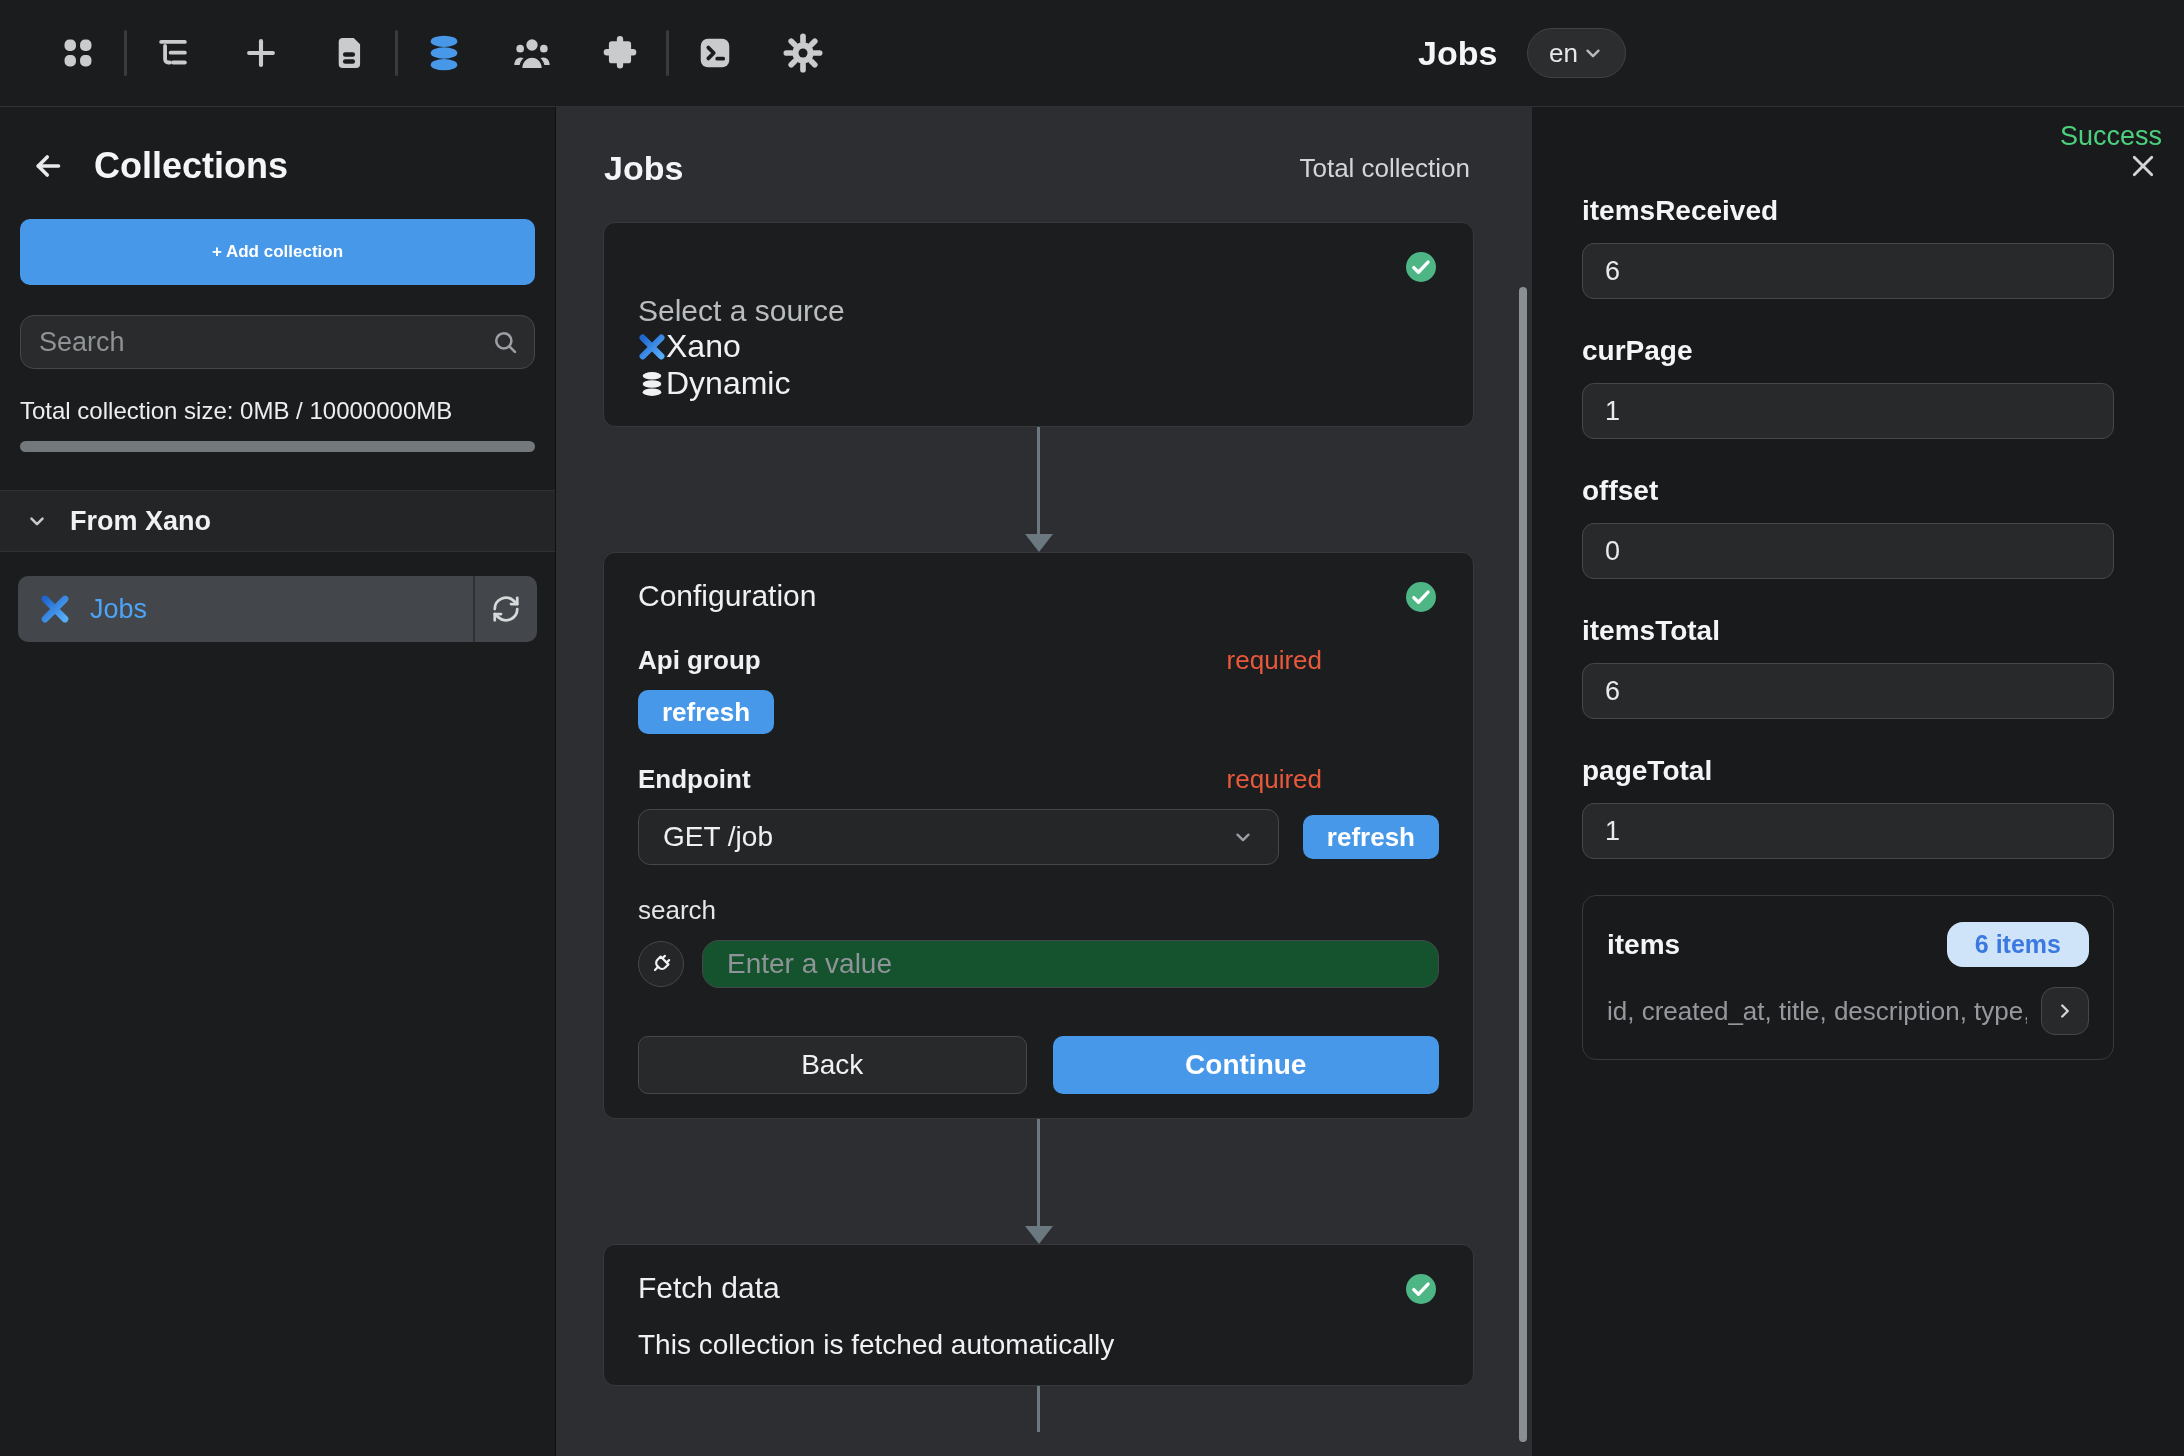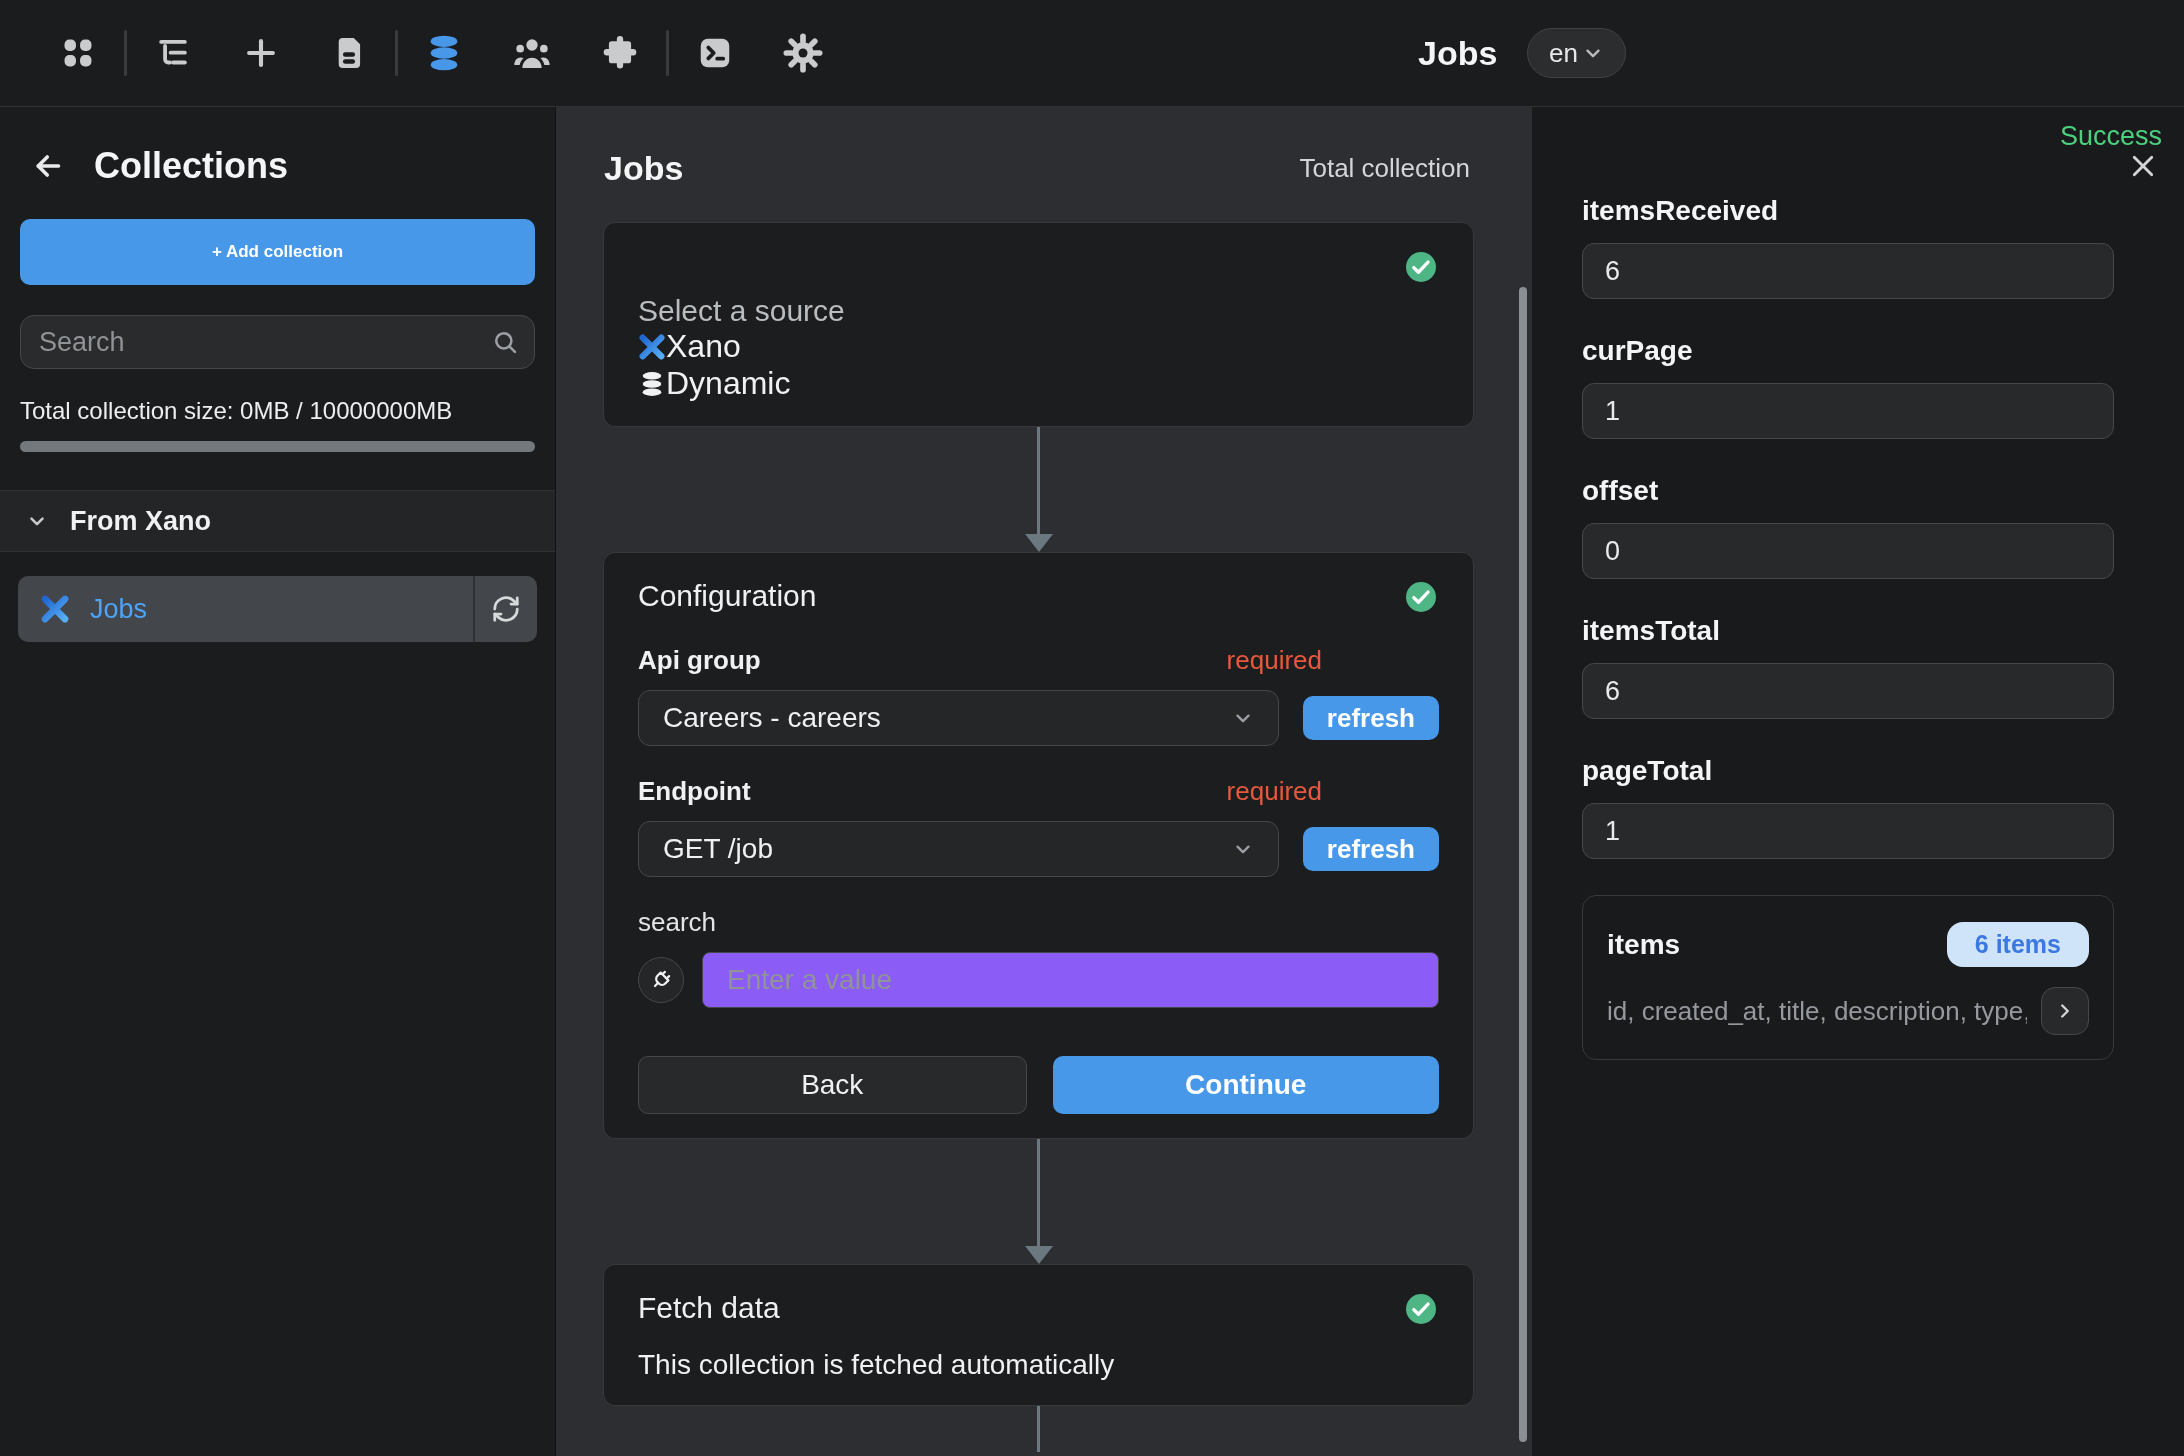--- a/index.html
+++ b/index.html
@@ -109,21 +109,21 @@
     height:44px; padding:0 24px; background:#4898ea; border-radius:10px;
     display:flex; align-items:center; font-size:26px; font-weight:700; color:#fff; cursor:pointer;
   }
   .plain-label { font-size:26px; color:#e3e5e6; margin:30px 0 14px; }
   .bind-row { display:flex; align-items:center; gap:18px; }
   .plug-btn {
     width:46px; height:46px; border-radius:50%; background:#242628; border:1px solid #45484b;
     display:flex; align-items:center; justify-content:center; flex:none; cursor:pointer;
   }
   .value-input {
-    flex:1; height:56px; background:#8b5cf6; border:1px solid #45484b; border-radius:8px;
+    flex:1; height:48px; background:#14532d; border:1px solid #45484b; border-radius:17px;
     padding:0 24px; font-size:28px; color:#e8eaeb; font-family:"Liberation Sans", sans-serif; outline:none;
   }
   .value-input::placeholder { color:#8f9498; }
   .actions { display:flex; gap:26px; margin-top:48px; }
   .back-btn {
     flex:1; height:58px; background:#28292b; border:1px solid #45484b; border-radius:10px;
     display:flex; align-items:center; justify-content:center; font-size:28px; color:#f0f1f2; cursor:pointer;
   }
   .continue-btn {
     flex:1; height:58px; background:#4898ea; border-radius:10px;
@@ -350,26 +350,20 @@
             <circle cx="12" cy="12" r="10" fill="#4eb584"></circle>
             <path d="M7.2 12.4l3.1 3.1 6.4-6.8" fill="none" stroke="#ffffff" stroke-width="2.2" stroke-linecap="round" stroke-linejoin="round"></path>
           </svg>
         </div>
 
         <div class="field-label-row">
           <span class="field-label">Api group</span>
           <span class="required">required</span>
         </div>
         <div class="select-row">
-          <div class="select">
-            <span>Careers - careers</span>
-            <svg width="22" height="22" viewBox="0 0 24 24" fill="none" stroke="#9b9fa3" stroke-width="2.6" stroke-linecap="round" stroke-linejoin="round">
-                <path d="M6 9.5l6 6 6-6"></path>
-              </svg>
-          </div>
           <div class="refresh-btn">refresh</div>
         </div>
 
         <div class="field-label-row">
           <span class="field-label">Endpoint</span>
           <span class="required">required</span>
         </div>
         <div class="select-row">
           <div class="select">
             <span>GET /job</span>

